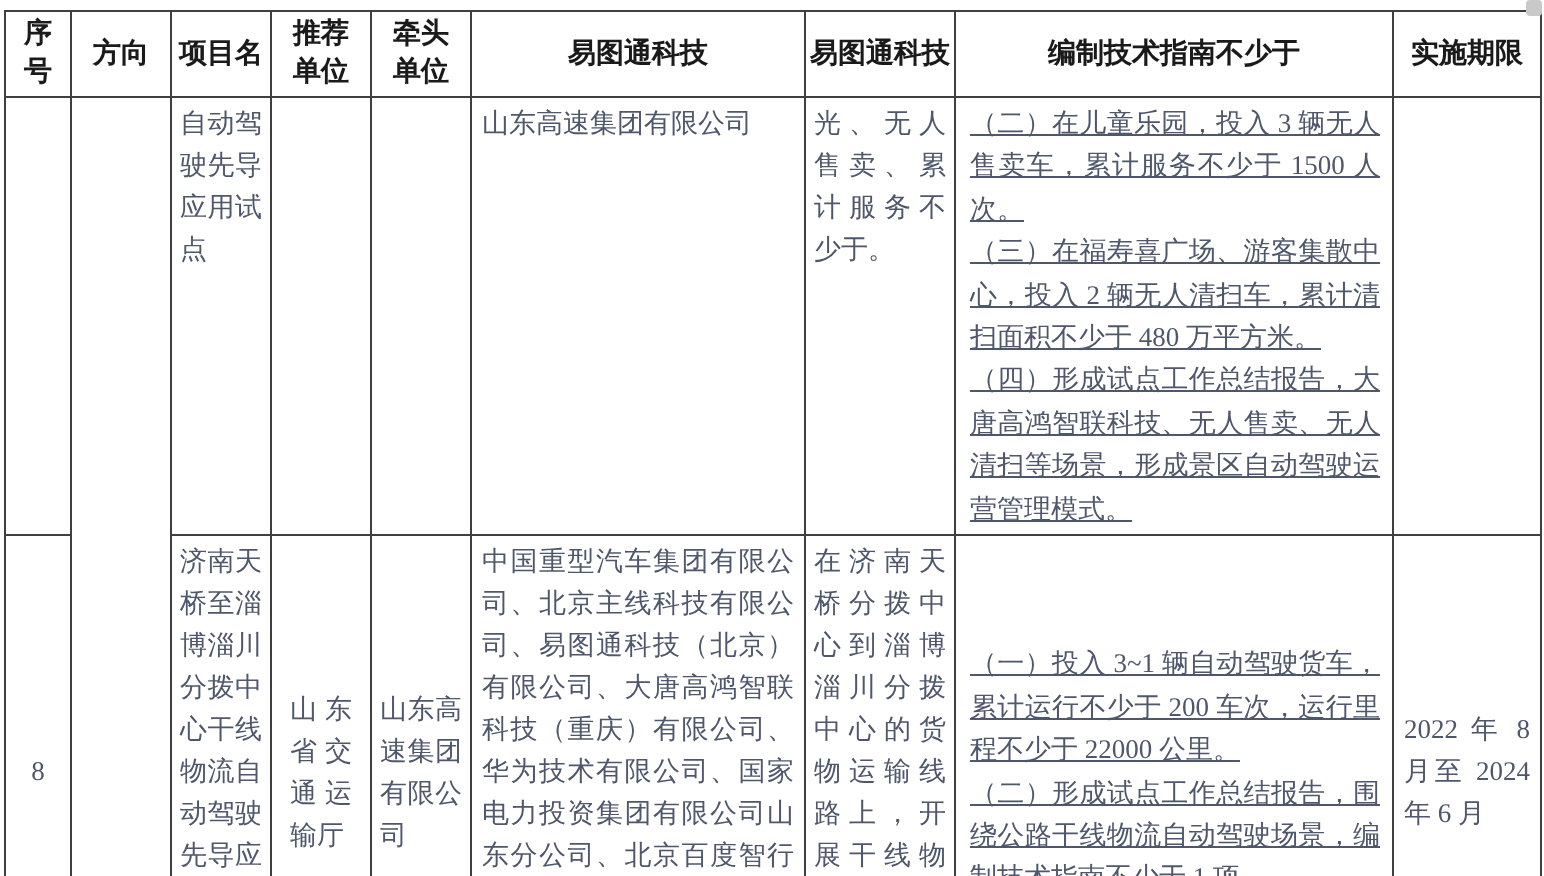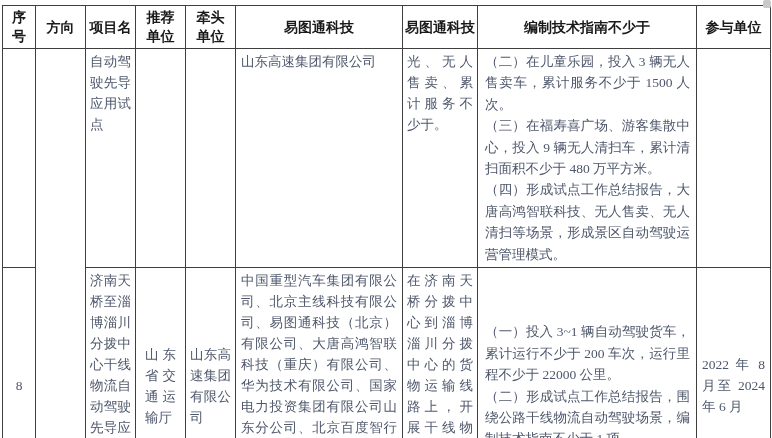--- a/index.html
+++ b/index.html
@@ -43,21 +43,21 @@
   }
   td p { margin: 0; }
   tr.header-row { height: 40px; }
   tr.row-1 { height: 195px; }
   tr.row-2 { height: 191px; }
   .vmid { vertical-align: middle; }
   .vtop { vertical-align: top; }
   .center { text-align: center; }
   .pad-wide { padding-left: 9px; padding-right: 9px; }
   .pad-narrow { padding-left: 4px; padding-right: 4px; }
-  .content-cell { padding-left: 7px; padding-right: 6px; line-height: 21.4px; }
+  .content-cell { padding-left: 7px; padding-right: 6px; line-height: 21.4px; text-decoration: underline; }
   .scroll-artifact {
     position: absolute;
     top: 0; right: 1px;
     width: 8px; height: 8px;
     background: #c9c9c9;
     border-radius: 2px;
   }
 </style>
 </head>
 <body>
@@ -81,34 +81,34 @@
 号</th>
     <th>方向</th>
     <th>项目名</th>
     <th>推荐
 单位</th>
     <th>牵头
 单位</th>
     <th>易图通科技</th>
     <th>易图通科技</th>
     <th>编制技术指南不少于</th>
-    <th>参与单位</th>
+    <th>实施期限</th>
   </tr>
 
   <tr class="row-1">
     <td class="center"></td>
     <td rowspan="2" class="center"></td>
     <td class="vtop pad-narrow">自动驾驶先导应用试点</td>
     <td></td>
     <td></td>
     <td class="vtop">山东高速集团有限公司</td>
     <td class="vtop pad-narrow">光、无人售卖、累计服务不少于。</td>
     <td class="vtop content-cell">
       <p>（二）在儿童乐园，投入 3 辆无人售卖车，累计服务不少于 1500 人次。</p>
-      <p>（三）在福寿喜广场、游客集散中心，投入 9 辆无人清扫车，累计清扫面积不少于 480 万平方米。</p>
+      <p>（三）在福寿喜广场、游客集散中心，投入 2 辆无人清扫车，累计清扫面积不少于 480 万平方米。</p>
       <p>（四）形成试点工作总结报告，大唐高鸿智联科技、无人售卖、无人清扫等场景，形成景区自动驾驶运营管理模式。</p>
     </td>
     <td></td>
   </tr>
 
   <tr class="row-2">
     <td class="vmid center">8</td>
     <td class="vtop pad-narrow">济南天桥至淄博淄川分拨中心干线物流自动驾驶先导应用试点</td>
     <td class="vmid pad-wide">山东省交通运输厅</td>
     <td class="vmid pad-narrow">山东高速集团有限公司</td>

